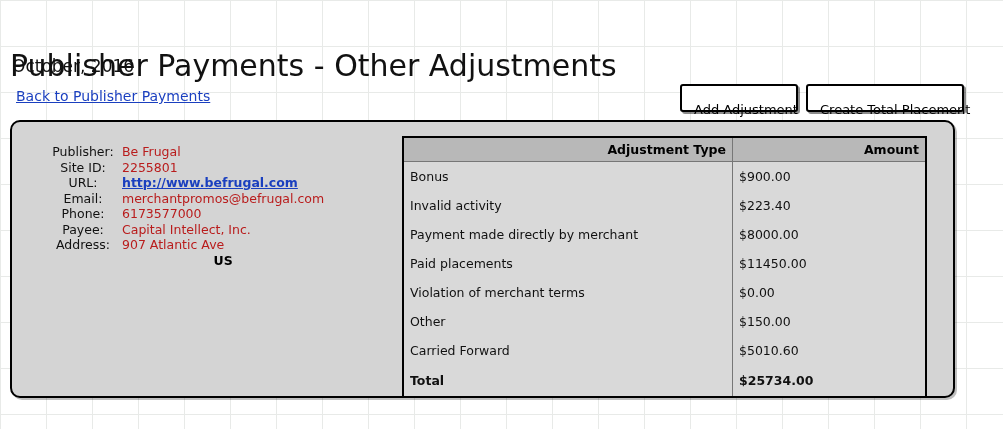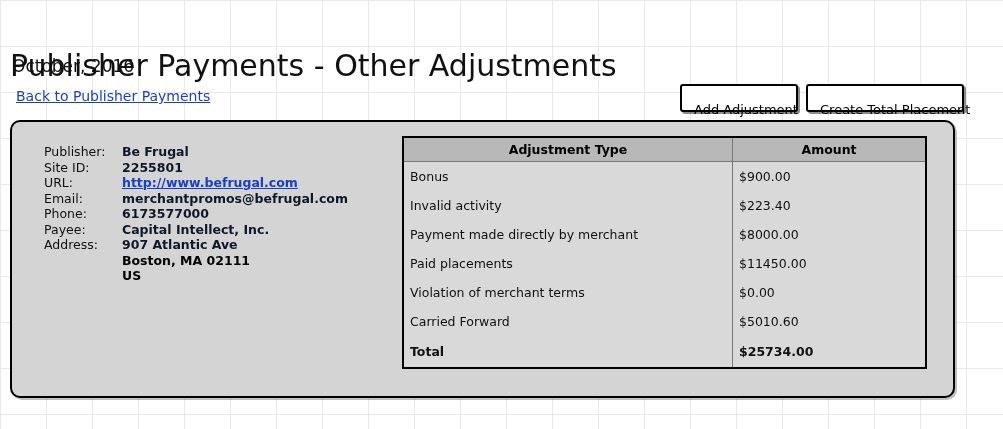--- a/index.html
+++ b/index.html
@@ -83,34 +83,35 @@
     box-sizing: border-box;
     box-shadow: 2px 2px 0 rgba(0,0,0,0.25);
   }
 
   .info-block {
     position: absolute;
     left: 32px;
     top: 22px;
     font-size: 12.5px;
     line-height: 15.5px;
+    text-align: center;
   }
   .info-row {
     display: flex;
     align-items: flex-start;
   }
   .info-label {
     width: 78px;
     color: #111;
     font-weight: normal;
     flex: none;
   }
   .info-value {
-    font-weight: bold;
-    color: #0f172a;
+    font-weight: normal;
+    color: #b91c1c;
   }
   .info-value.link {
     color: #1a3fbf;
     text-decoration: underline;
     font-weight: bold;
     cursor: pointer;
   }
   .addr-extra {
     margin-left: 78px;
     font-weight: bold;
@@ -125,21 +126,21 @@
     box-sizing: border-box;
     background: #d9d9d9;
   }
   table.adj {
     border-collapse: collapse;
     width: 100%;
     font-size: 12.5px;
   }
   table.adj th {
     background: #b8b8b8;
-    text-align: center;
+    text-align: right;
     font-weight: bold;
     padding: 4px 6px;
     border-bottom: 1px solid #777;
     font-size: 12.5px;
     color: #000;
   }
   table.adj th.amount-col,
   table.adj td.amount-col {
     border-left: 1px solid #777;
     width: 180px;
@@ -190,21 +191,20 @@
       <span class="info-value">6173577000</span>
     </div>
     <div class="info-row">
       <span class="info-label">Payee:</span>
       <span class="info-value">Capital Intellect, Inc.</span>
     </div>
     <div class="info-row">
       <span class="info-label">Address:</span>
       <span class="info-value">907 Atlantic Ave</span>
     </div>
-    <div class="addr-extra">Boston, MA  02111</div>
     <div class="addr-extra">US</div>
   </div>
 
   <div class="table-wrap">
     <table class="adj">
       <thead>
         <tr>
           <th>Adjustment Type</th>
           <th class="amount-col">Amount</th>
         </tr>
@@ -224,20 +224,24 @@
         </tr>
         <tr>
           <td>Paid placements</td>
           <td class="amount-col">$11450.00</td>
         </tr>
         <tr>
           <td>Violation of merchant terms</td>
           <td class="amount-col">$0.00</td>
         </tr>
         <tr>
+          <td>Other</td>
+          <td class="amount-col">$150.00</td>
+        </tr>
+        <tr>
           <td>Carried Forward</td>
           <td class="amount-col">$5010.60</td>
         </tr>
         <tr class="total-row">
           <td>Total</td>
           <td class="amount-col">$25734.00</td>
         </tr>
       </tbody>
     </table>
   </div>

